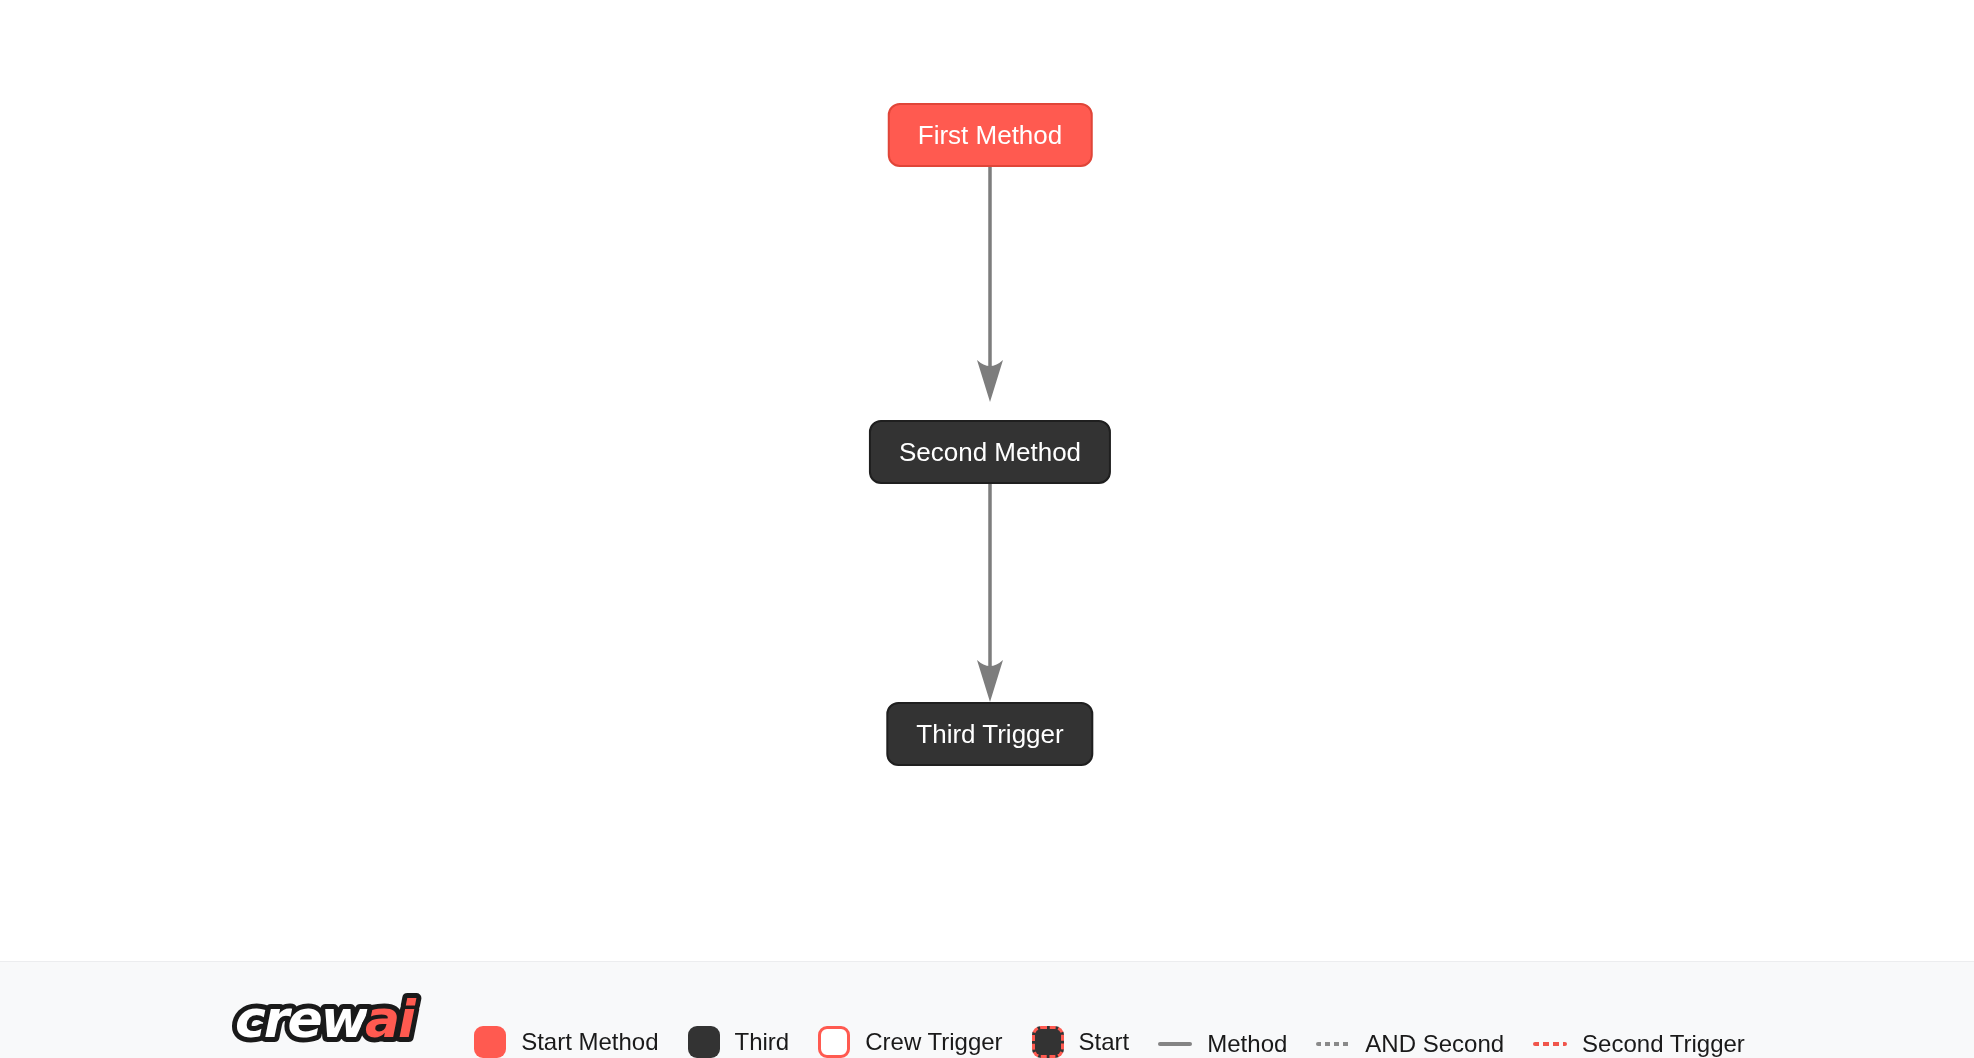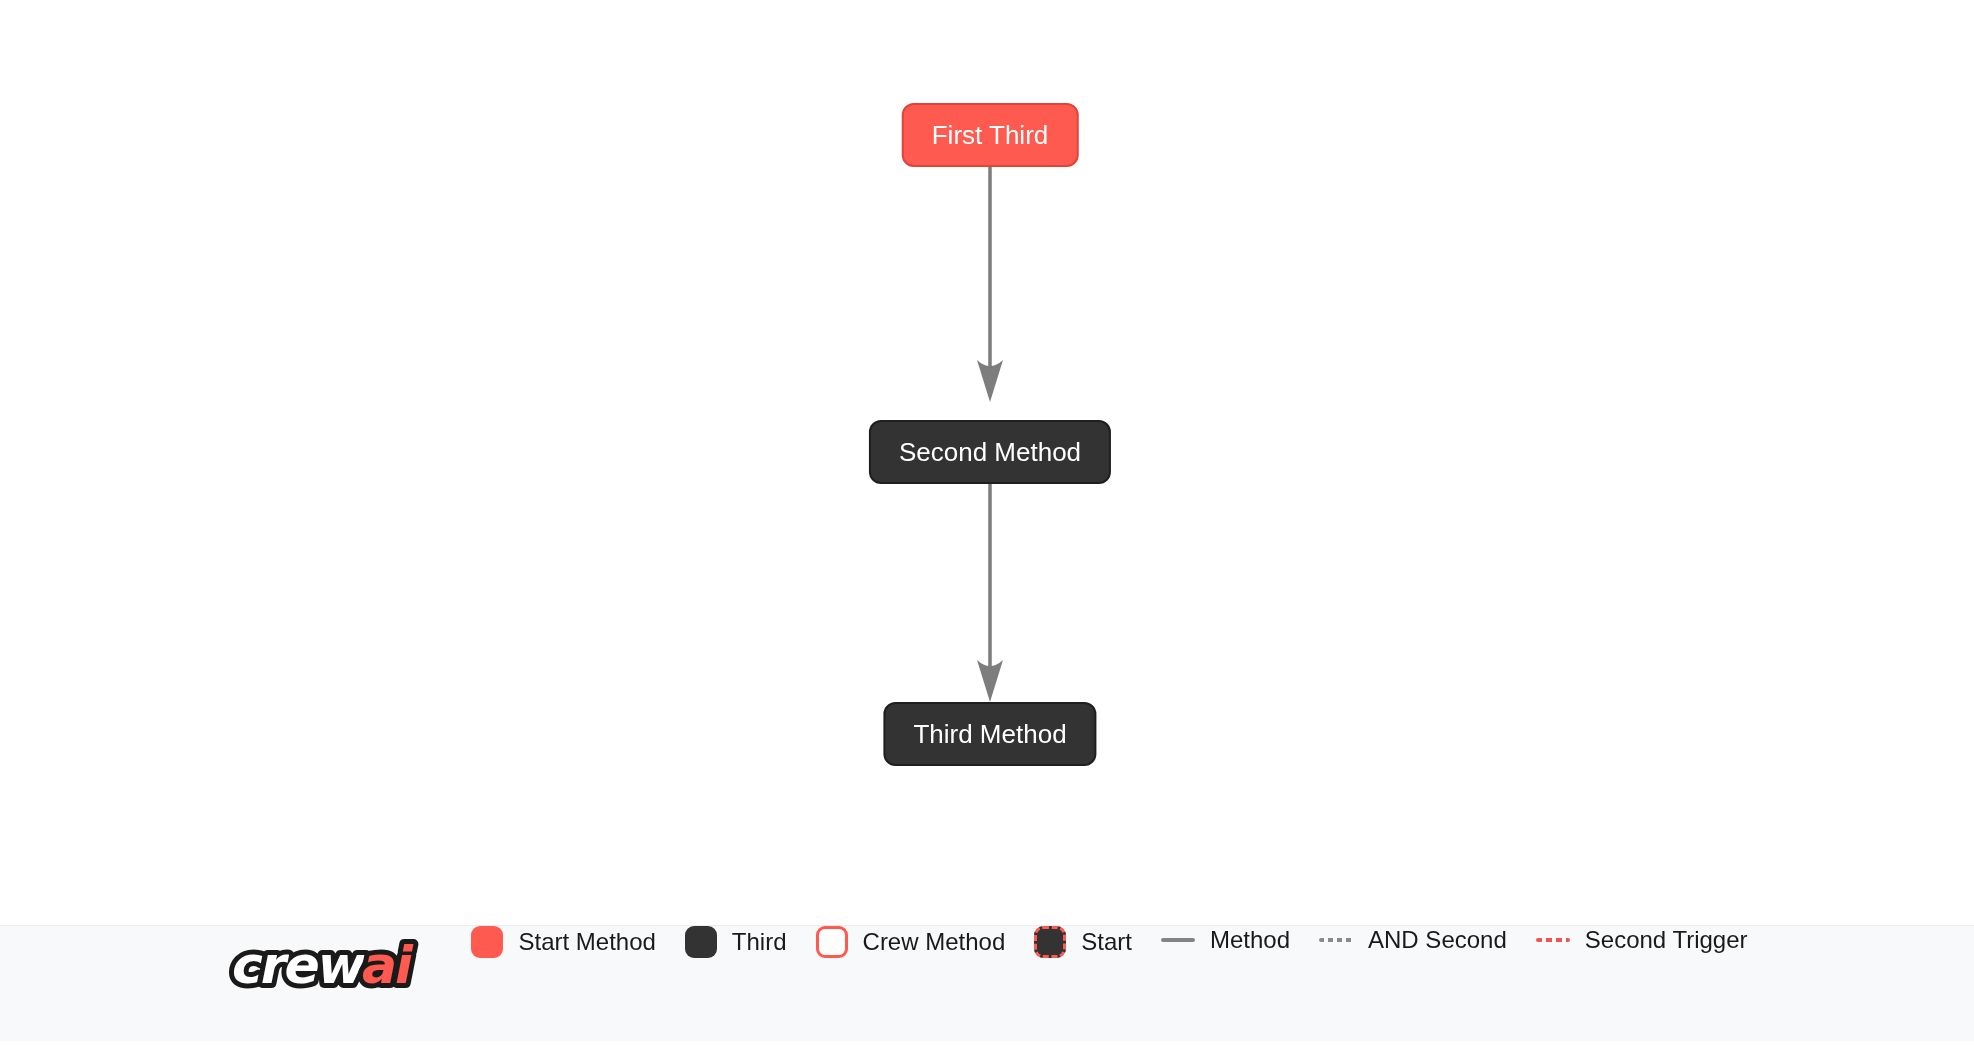--- a/index.html
+++ b/index.html
@@ -55,28 +55,28 @@
   }
   .node-method {
     background: #333333;
     border: 2px solid #1F1F1F;
   }
 
   
   .footer-bar {
     position: absolute;
     left: 0;
-    bottom: 17px;
+    bottom: 0;
     width: 100%;
-    height: 116px;
+    height: 97px;
     background: #F8F9FA;
     border-top: 1px solid #ECEDEF;
     box-sizing: border-box;
     display: flex;
-    align-items: flex-start;
+    align-items: flex-end;
     justify-content: center;
     gap: 29px;
   }
   .logo {
     flex: 0 0 auto;
     margin-right: 4px;
   }
   .legend-item {
     display: flex;
     align-items: center;
@@ -114,25 +114,25 @@
     <g>
       <line x1="990" y1="167" x2="990" y2="370"></line>
       <path d="M990 402 L977 360 Q990 372 1003 360 Z"></path>
     </g>
     <g>
       <line x1="990" y1="466" x2="990" y2="670"></line>
       <path d="M990 702 L977 660 Q990 672 1003 660 Z"></path>
     </g>
   </svg>
 
-  <div class="node node-start" style="top:103px">First Third</div>
+  <div class="node node-start" style="top:103px">First Method</div>
 
   <div class="node node-method" style="top:420px">Second Method</div>
 
-  <div class="node node-method" style="top:702px">Third Method</div>
+  <div class="node node-method" style="top:702px">Third Trigger</div>
 </div>
 
 <footer class="footer-bar">
 
   <svg class="logo" width="212" height="78" viewBox="0 0 212 78">
     <g font-family="'DejaVu Sans', sans-serif" font-style="italic" font-weight="bold" font-size="52" stroke="#1a1a1a" stroke-width="10" stroke-linejoin="round" paint-order="stroke" letter-spacing="-2">
       <text x="6" y="57" fill="#ffffff">crew</text>
       <text x="136" y="57" fill="#FF5A50">ai</text>
     </g>
   </svg>
@@ -142,21 +142,21 @@
     <span>Start Method</span>
   </div>
 
   <div class="legend-item">
     <span class="swatch swatch-method"></span>
     <span>Third</span>
   </div>
 
   <div class="legend-item">
     <span class="swatch swatch-crew"></span>
-    <span>Crew Method</span>
+    <span>Crew Trigger</span>
   </div>
 
   <div class="legend-item">
     <span class="swatch swatch-router"></span>
     <span>Start</span>
   </div>
 
   <div class="legend-item">
     <span class="line-swatch line-solid"></span>
     <span>Method</span>

